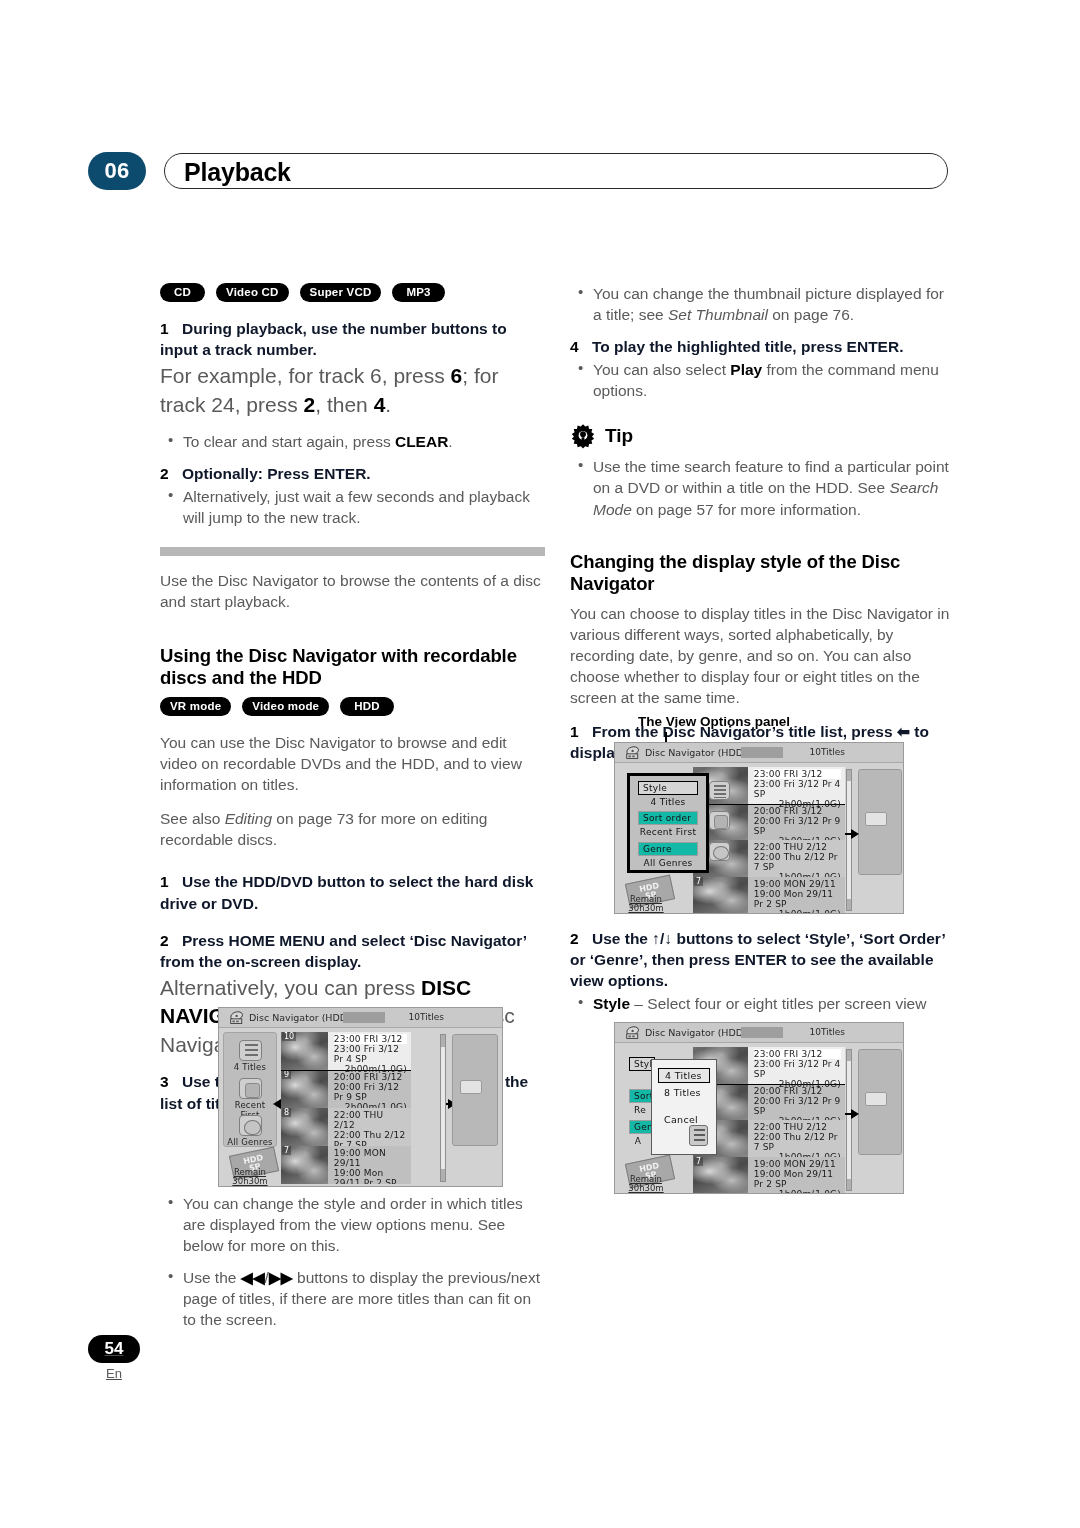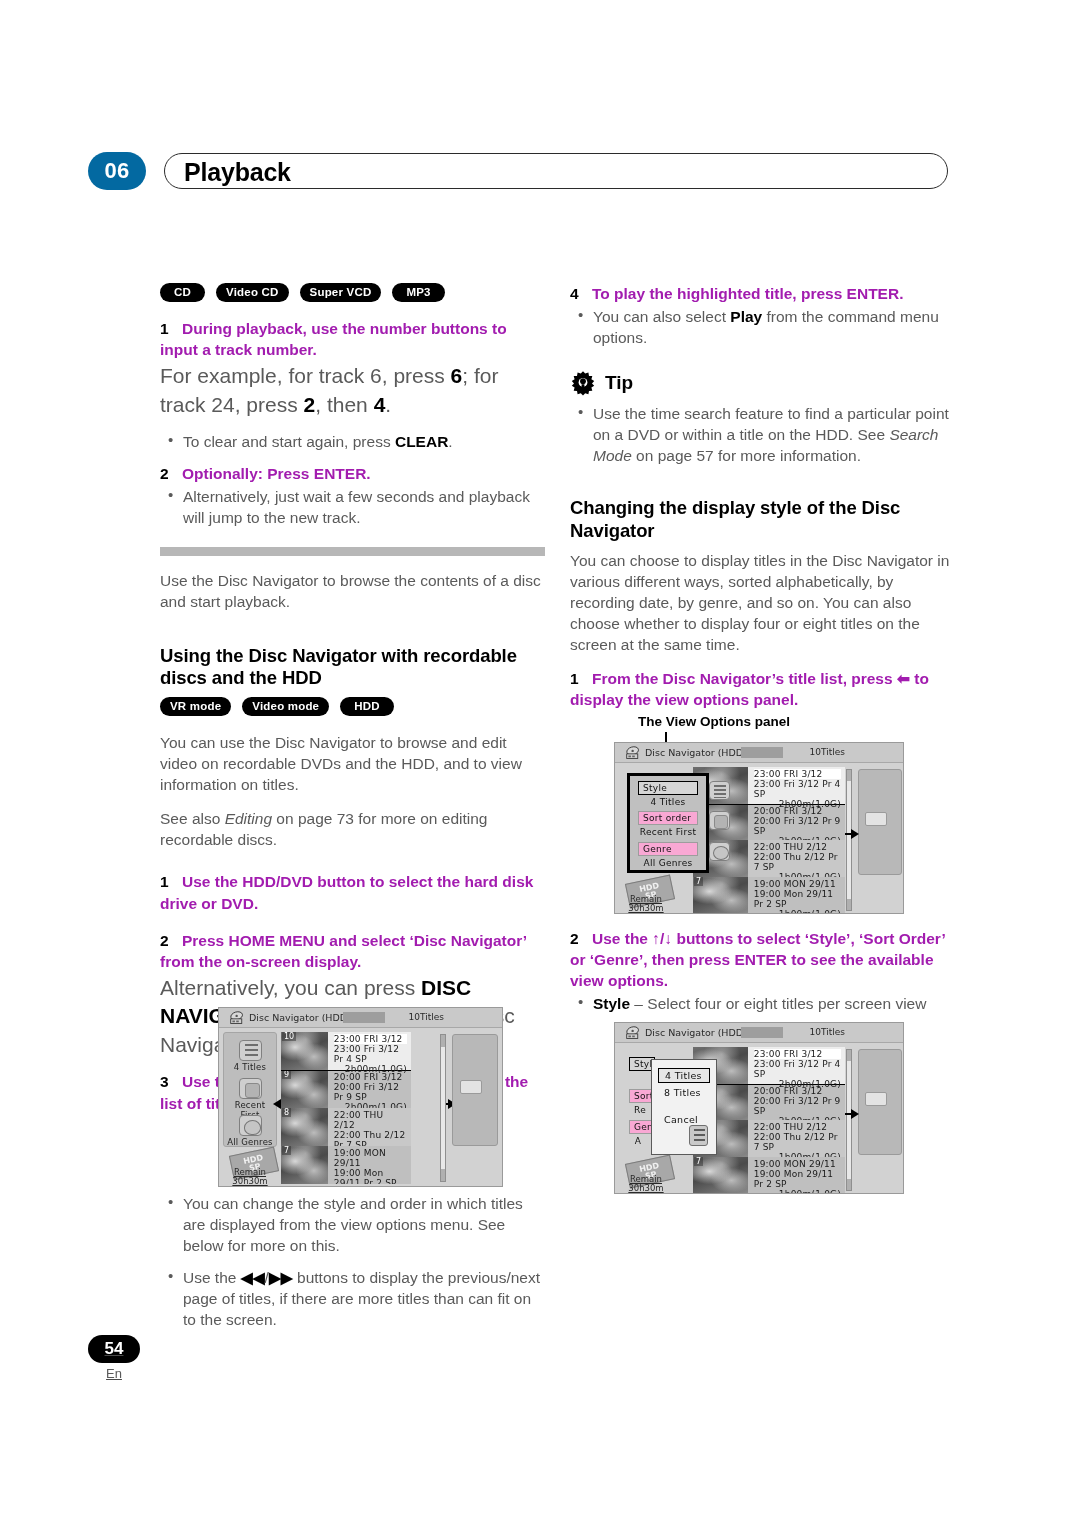--- a/index.html
+++ b/index.html
@@ -11,21 +11,21 @@
     color:#4b4b4b;
     position:relative;
     overflow:hidden;
   }
   .page { position:absolute; inset:0; }
 
   
   .header { position:absolute; left:88px; top:152px; width:860px; height:40px; }
   .chapter-badge {
     position:absolute; left:0; top:0; width:58px; height:38px;
-    background:#0369a1; border-radius:19px; color:#fff;
+    background:#0c4a6e; border-radius:19px; color:#fff;
     font-size:22px; font-weight:bold; display:flex; align-items:center; justify-content:center;
     letter-spacing:.3px;
   }
   .header-bar {
     position:absolute; left:76px; top:1px; right:0; height:36px;
     border:1.6px solid #2b2b2b; border-radius:18px; background:#fff;
   }
   .header-title {
     position:absolute; left:96px; top:6px;
     font-size:25px; font-weight:bold; color:#000; letter-spacing:-.2px;
@@ -51,21 +51,21 @@
     line-height:1.16; margin:0 0 6px 0; letter-spacing:-.3px;
   }
   h3.sub {
     font-size:18.5px; font-weight:bold; color:#000;
     line-height:1.2; margin:0 0 8px 0; letter-spacing:-.1px;
   }
   .rule { height:9px; background:#b7b7b7; margin:18px 0 14px 0; }
   p.body { font-size:15.5px; line-height:1.36; margin:0 0 13px 0; color:#5a5a5a; }
   .step { font-size:15.5px; line-height:1.36; margin:0 0 2px 0; }
   .step .num { font-weight:bold; color:#000; display:inline-block; width:22px; }
-  .step .txt { font-weight:bold; color:#a21caf; }
+  .step .txt { font-weight:bold; color:#0f172a; }
   .step-body { font-size:21px; line-height:1.36; margin:0 0 12px 0; color:#5a5a5a; }
   .bul { position:relative; padding-left:23px; font-size:15.5px; line-height:1.36;
          margin:0 0 11px 0; color:#5a5a5a; }
   .bul:before { content:"•"; position:absolute; left:8px; top:-1px; color:#5a5a5a; font-size:15px; }
   b.k { color:#000; font-weight:bold; }
   i.em { font-style:italic; }
   .spacer8 { height:8px; }
   .spacer14 { height:14px; }
   .spacer20 { height:20px; }
 
@@ -168,21 +168,21 @@
 
   
   .vo-panel {
     position:absolute; background:#c0c0c0; border:3px solid #000; z-index:6;
   }
   .vo-group { position:absolute; left:8px; right:8px; }
   .vo-field {
     background:#d6d6d6; border:1.5px solid #000; font-size:9px; color:#111;
     padding:1px 4px; letter-spacing:.3px;
   }
-  .vo-field.plain { border:1px solid #9d9d9d; background:#f9a8d4; }
+  .vo-field.plain { border:1px solid #9d9d9d; background:#14b8a6; }
   .vo-val { font-size:9px; color:#111; text-align:center; margin-top:2px; letter-spacing:.3px; }
   .vo-icon {
     position:absolute; width:21px; height:19px; background:#cfcfcf;
     border:1px solid #808080; border-radius:4px;
   }
   .vo-icon.list:after {
     content:""; position:absolute; left:4px; top:3px; width:12px; height:13px;
     background:repeating-linear-gradient(to bottom,#6e6e6e 0 2px,#cfcfcf 2px 4px);
   }
   .vo-icon.sq:after {
@@ -389,20 +389,23 @@
 
   <div style="position:absolute; left:160px; top:1193px; width:385px;">
     <div class="bul">You can change the style and order in which titles are displayed from the view options menu. See below for more on this.</div>
     <div class="bul">
       <span>Use the </span><b class="k">◀◀</b><span>/</span><b class="k">▶▶</b><span> buttons to display the previous/next page of titles, if there are more titles than can fit on to the screen.</span>
     </div>
   </div>
 
   <div class="col-right">
 
+    <div class="bul">
+      <span>You can change the thumbnail picture displayed for a title; see </span><i class="em">Set Thumbnail</i><span> on page 76.</span>
+    </div>
 
     <div class="step">
       <span class="num">4</span><span class="txt">To play the highlighted title, press ENTER.</span>
     </div>
     <div class="bul">
       <span>You can also select </span><b class="k">Play</b><span> from the command menu options.</span>
     </div>
 
     <div class="tip-head">
       <svg width="26" height="26" viewBox="0 0 26 26">

